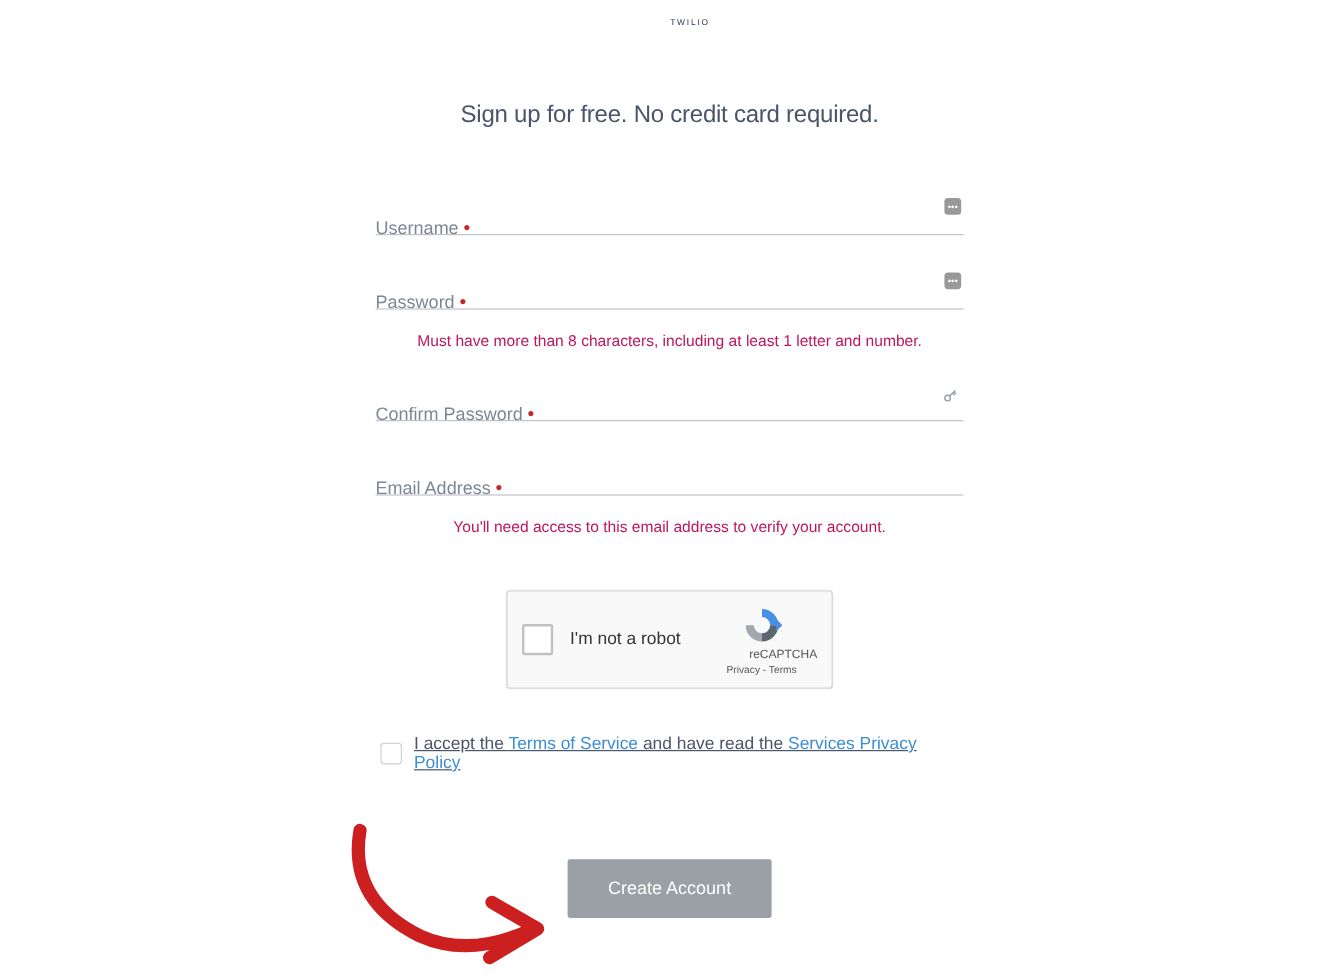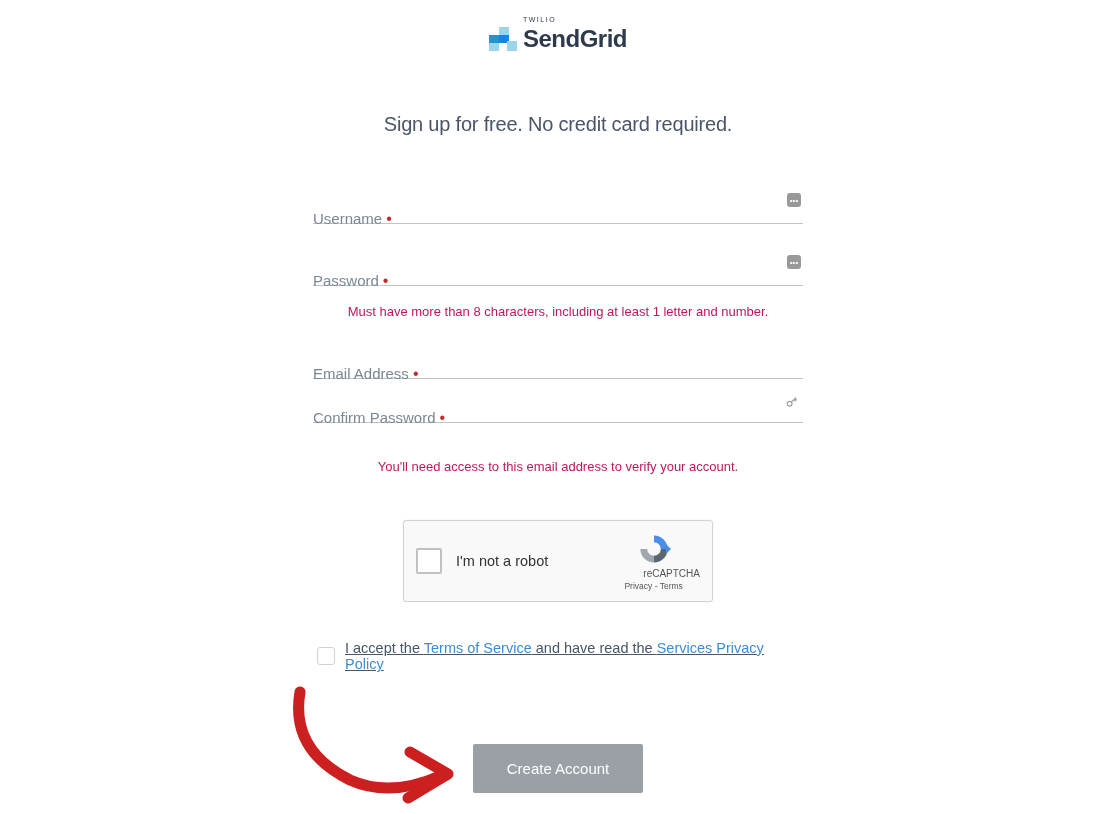--- a/index.html
+++ b/index.html
@@ -129,21 +129,21 @@
       height: 14px;
       color: #9aa0a6;
     }
     .recaptcha-wrap {
       display: flex;
       justify-content: center;
       margin-top: 20px;
       margin-bottom: 38px;
     }
     .recaptcha-box {
-      width: 310px;
+      width: 272px;
       height: 82px;
       border: 1px solid #d3d3d3;
       border-radius: 3px;
       background: #f9f9f9;
       display: flex;
       align-items: center;
       padding: 0 12px;
       box-shadow: 0 0 2px rgba(0,0,0,0.08);
     }
     .recaptcha-checkbox {
@@ -228,32 +228,20 @@
       pointer-events: none;
     }
   </style>
 </head>
 <body>
 
 <div class="container">
 
   <div class="logo">
     <span class="logo-subtext">TWILIO</span>
-    <div class="logo-row">
-      <span class="logo-icon">
-        <svg viewBox="0 0 28 24" width="28" height="24">
-          <rect x="0" y="8" width="10" height="10" fill="#2196c9"></rect>
-          <rect x="10" y="0" width="10" height="10" fill="#9ed4e8"></rect>
-          <rect x="10" y="8" width="10" height="8" fill="#1a82e2"></rect>
-          <rect x="18" y="14" width="10" height="10" fill="#9ed4e8"></rect>
-          <rect x="0" y="16" width="10" height="8" fill="#9ed4e8"></rect>
-        </svg>
-      </span>
-      <span class="logo-text">SendGrid</span>
-    </div>
   </div>
 
   <p class="subheading">Sign up for free. No credit card required.</p>
 
   <div class="form">
 
     <div class="field-group">
       <label class="field-label">
         <span>Username</span><span class="required-dot">•</span>
       </label>
@@ -262,39 +250,39 @@
     </div>
 
     <div class="field-group with-hint">
       <label class="field-label">
         <span>Password</span><span class="required-dot">•</span>
       </label>
       <input class="field-input" type="password" value="" style="">
       <span class="pw-manager-icon">•••</span>
     </div>
     <p class="field-hint">Must have more than 8 characters, including at least 1 letter and number.</p>
-
-    <div class="field-group with-hint">
-      <label class="field-label">
-        <span>Email Address</span><span class="required-dot">•</span>
-      </label>
-      <input class="field-input" type="email" value="" style="">
-    </div>
 
     <div class="field-group">
       <label class="field-label">
         <span>Confirm Password</span><span class="required-dot">•</span>
       </label>
       <input class="field-input" type="password" value="" style="">
       <span class="key-icon">
         <svg viewBox="0 0 24 24" width="14" height="14" fill="none" stroke="currentColor" stroke-width="2">
           <circle cx="8" cy="15" r="4"></circle>
           <path d="M10.5 12.5 L19 4 M15 8 L18 11 M17 6 L20 9"></path>
         </svg>
       </span>
+    </div>
+
+    <div class="field-group with-hint">
+      <label class="field-label">
+        <span>Email Address</span><span class="required-dot">•</span>
+      </label>
+      <input class="field-input" type="email" value="" style="">
     </div>
     <p class="field-hint">You'll need access to this email address to verify your account.</p>
 
     <div class="recaptcha-wrap">
       <div class="recaptcha-box">
         <div class="recaptcha-checkbox"></div>
         <span class="recaptcha-label">I'm not a robot</span>
         <div class="recaptcha-brand">
           <span class="recaptcha-logo">
             <svg viewBox="0 0 40 40" width="34" height="34">

